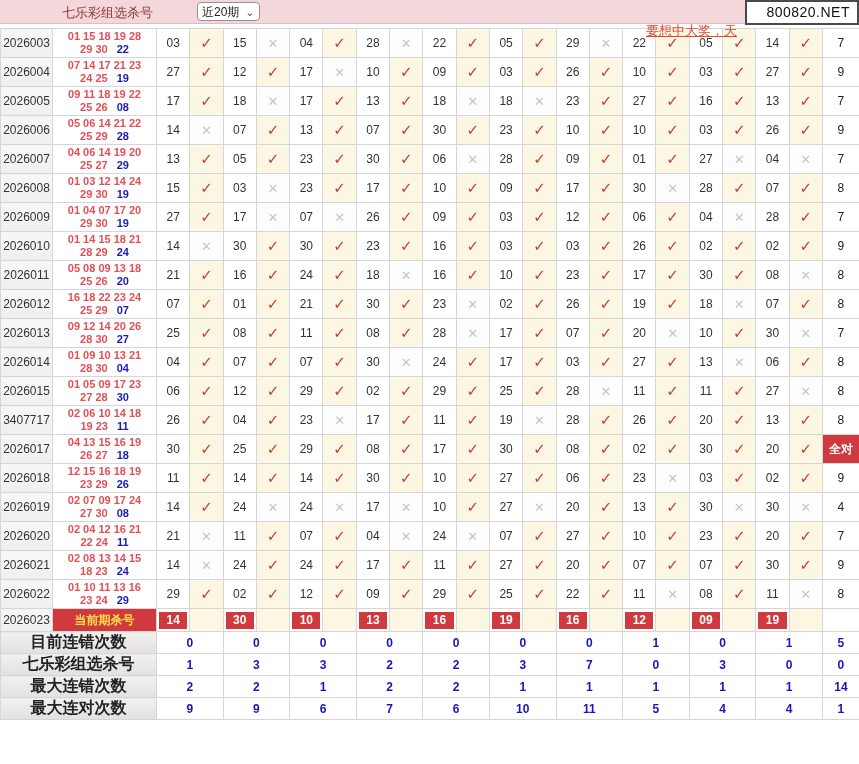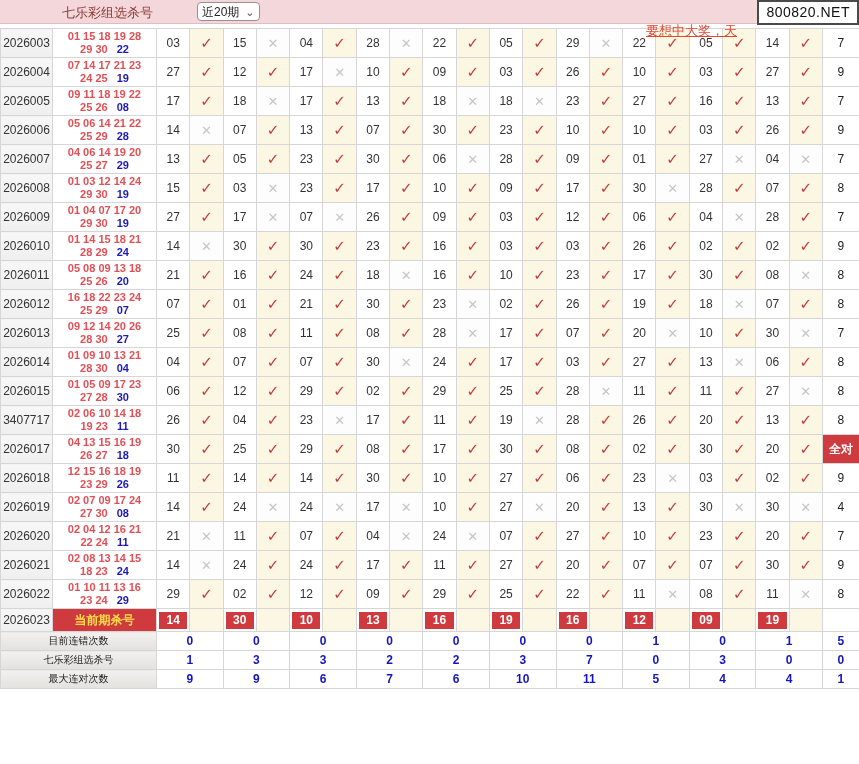--- a/index.html
+++ b/index.html
@@ -6,21 +6,21 @@
   html,body { margin:0; padding:0; background:#fff; }
   body { width:859px; font-family:"Liberation Sans","DejaVu Sans",sans-serif; font-size:12px; color:#222; }
 
   
   .topbar { position:relative; height:24px; background:var(--topbar_pink); border-bottom:1px solid #dfbcc0; }
   .title { position:absolute; left:62px; top:4px; font-weight:normal; font-size:13px; color:#8b3a3a; }
   .rangesel { position:absolute; left:197px; top:2px; height:19px; background:#fff; border:1px solid #9a8f92;
               border-radius:4px; padding:1px 4px 0 4px; font-size:12px; color:#222; cursor:default; display:inline-flex; align-items:center; gap:6px;}
   .rangesel .chev { color:#555; font-size:11px; line-height:8px; }
   .promo { position:absolute; right:122px; top:22px; color:#e1492f; text-decoration:underline; font-size:13px; white-space:nowrap; }
-  .adbox { position:absolute; right:0; top:0; background:#fff; border:2px solid #4a4a4a; padding:2px 7px 3px 7px;
+  .adbox { position:absolute; right:0; top:0; background:#fff; border:2px solid #4a4a4a; padding:2px 7px 3px 19px;
            font-size:14px; color:#111; letter-spacing:0.5px; z-index:5; }
 
   
   table { border-collapse:collapse; table-layout:fixed; width:859px; margin-top:4px; }
   td, th { border:1px solid #d6d6d6; padding:0; text-align:center; overflow:hidden; white-space:nowrap; }
   tr.hdr { height:22px; }
   tr.hdr th { background:linear-gradient(#f9f8f7,#e9e7e4); font-weight:bold; font-size:12px; color:#333; }
   tr.row { height:29px; }
   .per { background:linear-gradient(#f7f7f7,#efefef); color:#333; font-size:12px; }
   .draw { font-size:11px; font-weight:bold; line-height:13px; }
@@ -36,21 +36,21 @@
   .st.allhit { background:var(--red_accent); color:#fff; font-weight:bold; }
 
   tr.cur { height:23px; }
   .curlabel { background:var(--red_accent); color:#fde047; font-weight:bold; font-size:12px; }
   .curkill { padding:2px; }
   .curkill .badge { display:block; margin:0; background:var(--red_accent); color:#fff; font-weight:bold;
                     font-size:12px; line-height:17px; height:17px; }
   .curmark { background:#fbf7e3; border-left:1px solid #ececec; }
 
   tr.sum { height:19px; }
-  .sumlabel { background:linear-gradient(#f2f1f0,#e3e1de); font-weight:normal; color:#222; font-size:10px; }
+  .sumlabel { background:linear-gradient(#f2f1f0,#e3e1de); font-weight:bold; color:#222; font-size:16px; }
   .sumval { font-weight:bold; font-size:12px; border-left:1px solid #c9c9c9; }
   .sumval.blue { color:var(--summary_blue); }
   .sumval.red { color:var(--rate_red); }
 </style>
 </head>
 <body>
 
 <div class="topbar">
   <span class="title">七乐彩组选杀号</span>
   <span class="rangesel">
@@ -715,20 +715,34 @@
         <td class="sumval blue" colspan="2">2</td>
         <td class="sumval blue" colspan="2">2</td>
         <td class="sumval blue" colspan="2">3</td>
         <td class="sumval blue" colspan="2">7</td>
         <td class="sumval blue" colspan="2">0</td>
         <td class="sumval blue" colspan="2">3</td>
         <td class="sumval blue" colspan="2">0</td>
         <td class="sumval blue">0</td>
       </tr>
       <tr class="sum">
+        <td class="sumlabel" colspan="2">最大连错次数</td>
+        <td class="sumval blue" colspan="2">2</td>
+        <td class="sumval blue" colspan="2">2</td>
+        <td class="sumval blue" colspan="2">1</td>
+        <td class="sumval blue" colspan="2">2</td>
+        <td class="sumval blue" colspan="2">2</td>
+        <td class="sumval blue" colspan="2">1</td>
+        <td class="sumval blue" colspan="2">1</td>
+        <td class="sumval blue" colspan="2">1</td>
+        <td class="sumval blue" colspan="2">1</td>
+        <td class="sumval blue" colspan="2">1</td>
+        <td class="sumval blue">14</td>
+      </tr>
+      <tr class="sum">
         <td class="sumlabel" colspan="2">最大连对次数</td>
         <td class="sumval blue" colspan="2">9</td>
         <td class="sumval blue" colspan="2">9</td>
         <td class="sumval blue" colspan="2">6</td>
         <td class="sumval blue" colspan="2">7</td>
         <td class="sumval blue" colspan="2">6</td>
         <td class="sumval blue" colspan="2">10</td>
         <td class="sumval blue" colspan="2">11</td>
         <td class="sumval blue" colspan="2">5</td>
         <td class="sumval blue" colspan="2">4</td>

